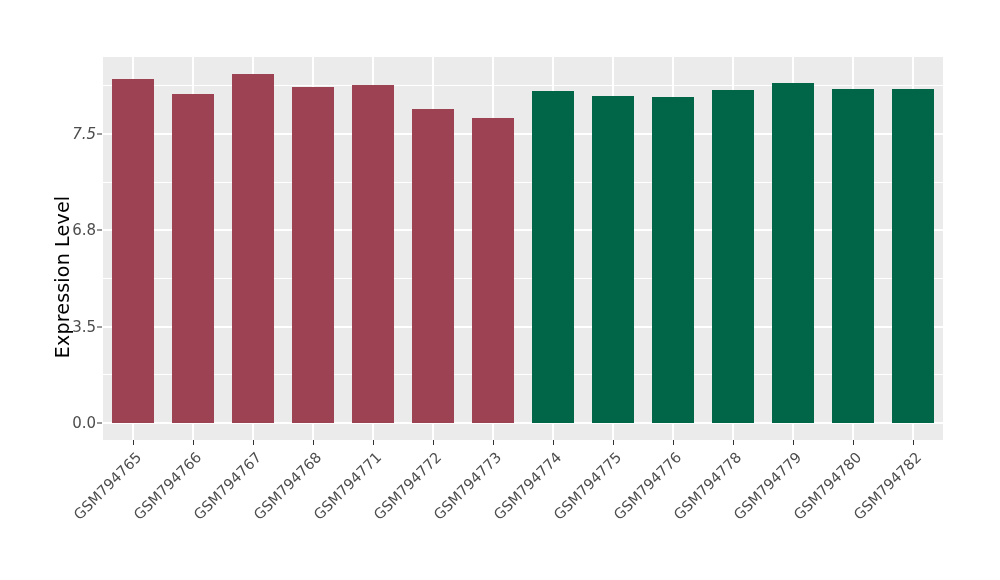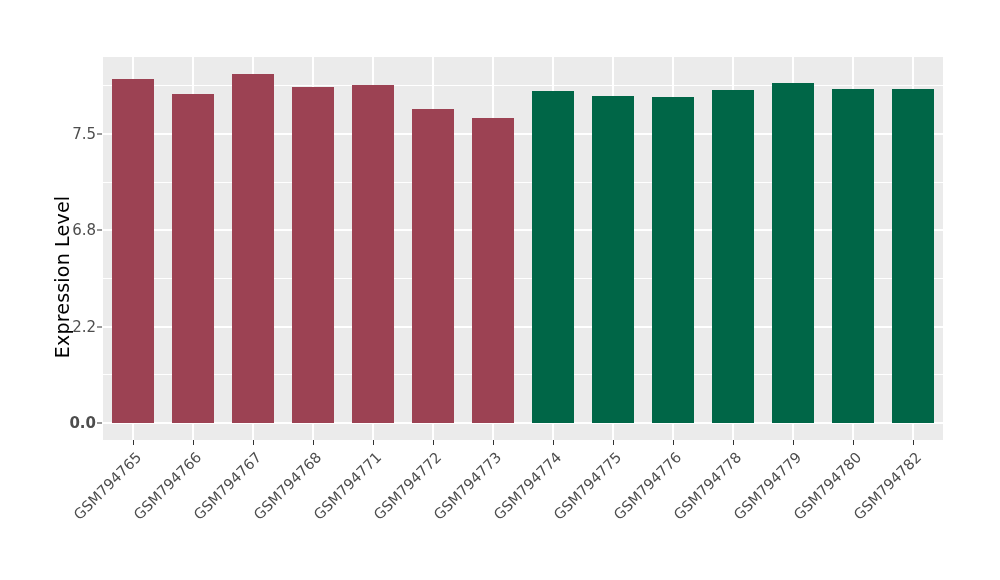--- a/index.html
+++ b/index.html
@@ -135,24 +135,24 @@
 </head>
 <body>
 
 <div id="chart-root">
 
   <div id="y-axis-title-wrap">
     <div id="y-axis-title">Expression Level</div>
   </div>
 
   <div id="y-tick-labels">
-      <div class="y-tick-label" style="top: 423px; font-weight: bold;">0.0</div>
-      <div class="y-tick-label" style="top: 326.675px;">2.2</div>
+      <div class="y-tick-label" style="top: 423px;">0.0</div>
+      <div class="y-tick-label" style="top: 326.675px;">3.5</div>
       <div class="y-tick-label" style="top: 230.35px;">6.8</div>
-      <div class="y-tick-label" style="top: 134.025px;">7.5</div>
+      <div class="y-tick-label" style="top: 134.025px; font-style: italic;">7.5</div>
     </div>
 
   <div id="panel">
       <div class="gridline-minor-h" style="top: 317.337px;"></div>
       <div class="gridline-minor-h" style="top: 221.012px;"></div>
       <div class="gridline-minor-h" style="top: 124.688px;"></div>
       <div class="gridline-minor-h" style="top: 28.3625px;"></div>
       <div class="gridline-major-h" style="top: 365px;"></div>
       <div class="gridline-major-h" style="top: 268.675px;"></div>
       <div class="gridline-major-h" style="top: 172.35px;"></div>

